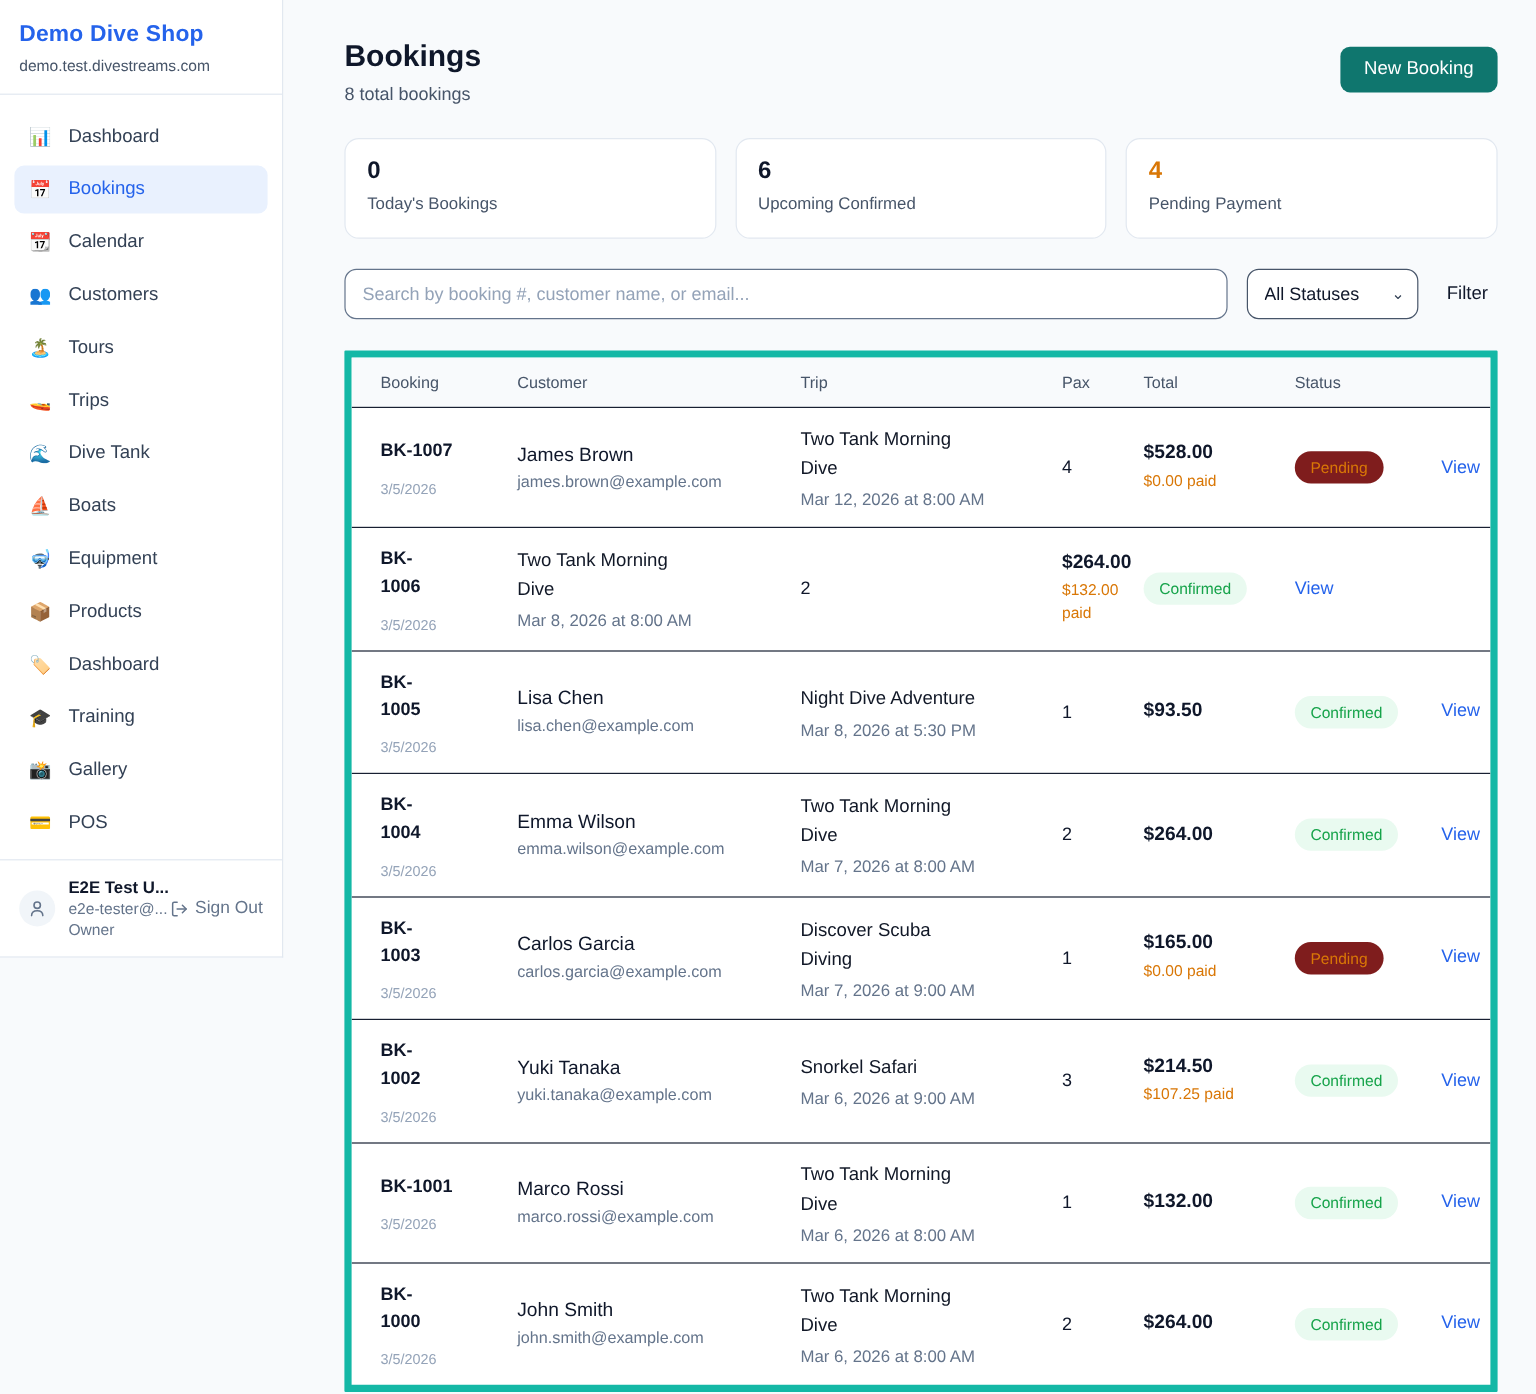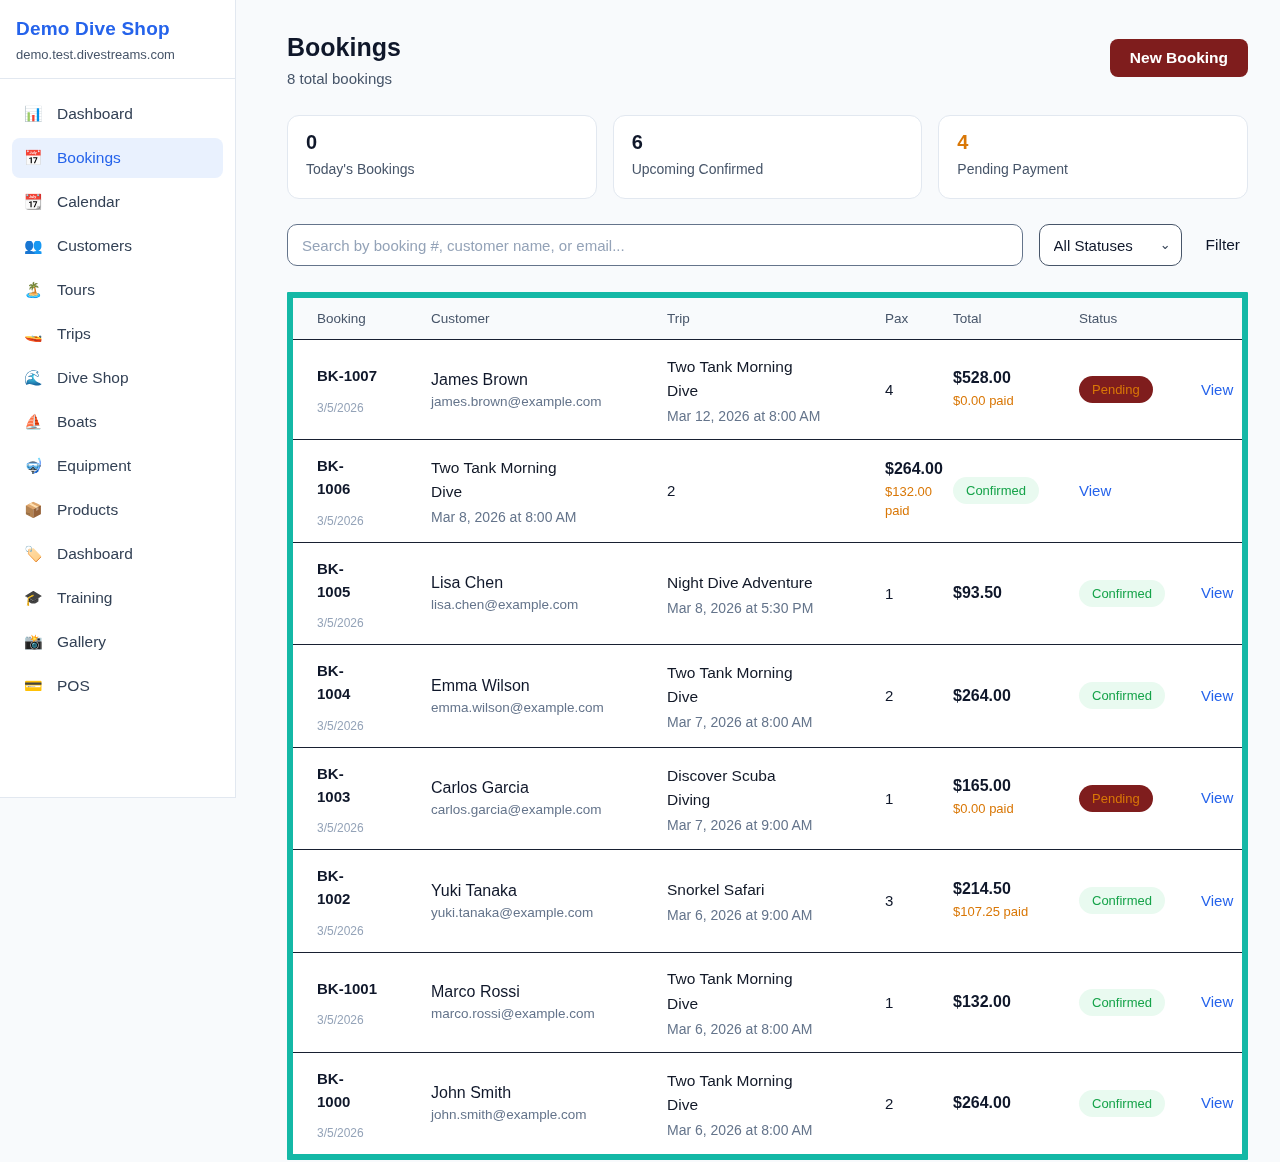--- a/index.html
+++ b/index.html
@@ -39,22 +39,22 @@
     margin-left:auto; display:flex; align-items:center; gap:6px;
     color:#64748b; font-size:14.5px; background:none; border:none; cursor:pointer;
     font-family:inherit; white-space:nowrap;
   }
   
   .main { position:absolute; left:287px; top:0; width:961px; padding-top:33px; }
   .page-head { display:flex; align-items:flex-start; justify-content:space-between; }
   .page-title { font-size:25px; font-weight:bold; color:#0f172a; }
   .page-sub { font-size:15px; color:#475569; margin-top:8px; }
   .btn-primary {
-    background:#7f1d1d; color:#fff; border:none; border-radius:8px;
-    height:38px; padding:0 20px; font-size:15.5px; font-weight:700;
+    background:#0f766e; color:#fff; border:none; border-radius:8px;
+    height:38px; padding:0 20px; font-size:15.5px; font-weight:400;
     font-family:inherit; cursor:pointer; margin-top:6px;
   }
   
   .stats { display:flex; gap:16px; margin-top:28px; }
   .stat-card {
     flex:1; background:#fff; border:1px solid #e2e8f0; border-radius:12px;
     height:84px; padding:15px 18px;
   }
   .stat-value { font-size:20px; font-weight:bold; color:#0f172a; }
   .stat-label { font-size:14px; color:#475569; margin-top:7px; }
@@ -140,21 +140,21 @@
       <div class="nav-item">
         <span class="nav-icon">🏝️</span>
         <span>Tours</span>
       </div>
       <div class="nav-item">
         <span class="nav-icon">🚤</span>
         <span>Trips</span>
       </div>
       <div class="nav-item">
         <span class="nav-icon">🌊</span>
-        <span>Dive Shop</span>
+        <span>Dive Tank</span>
       </div>
       <div class="nav-item">
         <span class="nav-icon">⛵</span>
         <span>Boats</span>
       </div>
       <div class="nav-item">
         <span class="nav-icon">🤿</span>
         <span>Equipment</span>
       </div>
       <div class="nav-item">
@@ -171,20 +171,41 @@
       </div>
       <div class="nav-item">
         <span class="nav-icon">📸</span>
         <span>Gallery</span>
       </div>
       <div class="nav-item">
         <span class="nav-icon">💳</span>
         <span>POS</span>
       </div>
     </nav>
+  <div class="user-sec">
+    <div class="avatar">
+      <svg width="16" height="16" viewBox="0 0 24 24" fill="none" stroke="#64748b" stroke-width="2" stroke-linecap="round">
+        <circle cx="12" cy="8" r="4"></circle>
+          <path d="M5 21c0-3.9 3.1-6 7-6s7 2.1 7 6"></path>
+      </svg>
+    </div>
+    <div class="user-txt">
+      <div class="user-name">E2E Test U...</div>
+      <div class="user-email">e2e-tester@...</div>
+      <div class="user-role">Owner</div>
+    </div>
+    <button class="signout">
+      <svg width="15" height="15" viewBox="0 0 24 24" fill="none" stroke="#64748b" stroke-width="2" stroke-linecap="round" stroke-linejoin="round">
+        <path d="M9 21H5a2 2 0 0 1-2-2V5a2 2 0 0 1 2-2h4"></path>
+          <polyline points="16 17 21 12 16 7"></polyline>
+          <line x1="21" y1="12" x2="9" y2="12"></line>
+      </svg>
+      <span>Sign Out</span>
+    </button>
+  </div>
 </aside>
 
 <main class="main">
   <div class="page-head">
     <div>
       <h1 class="page-title">Bookings</h1>
       <div class="page-sub">8 total bookings</div>
     </div>
     <button class="btn-primary">New Booking</button>
   </div>

